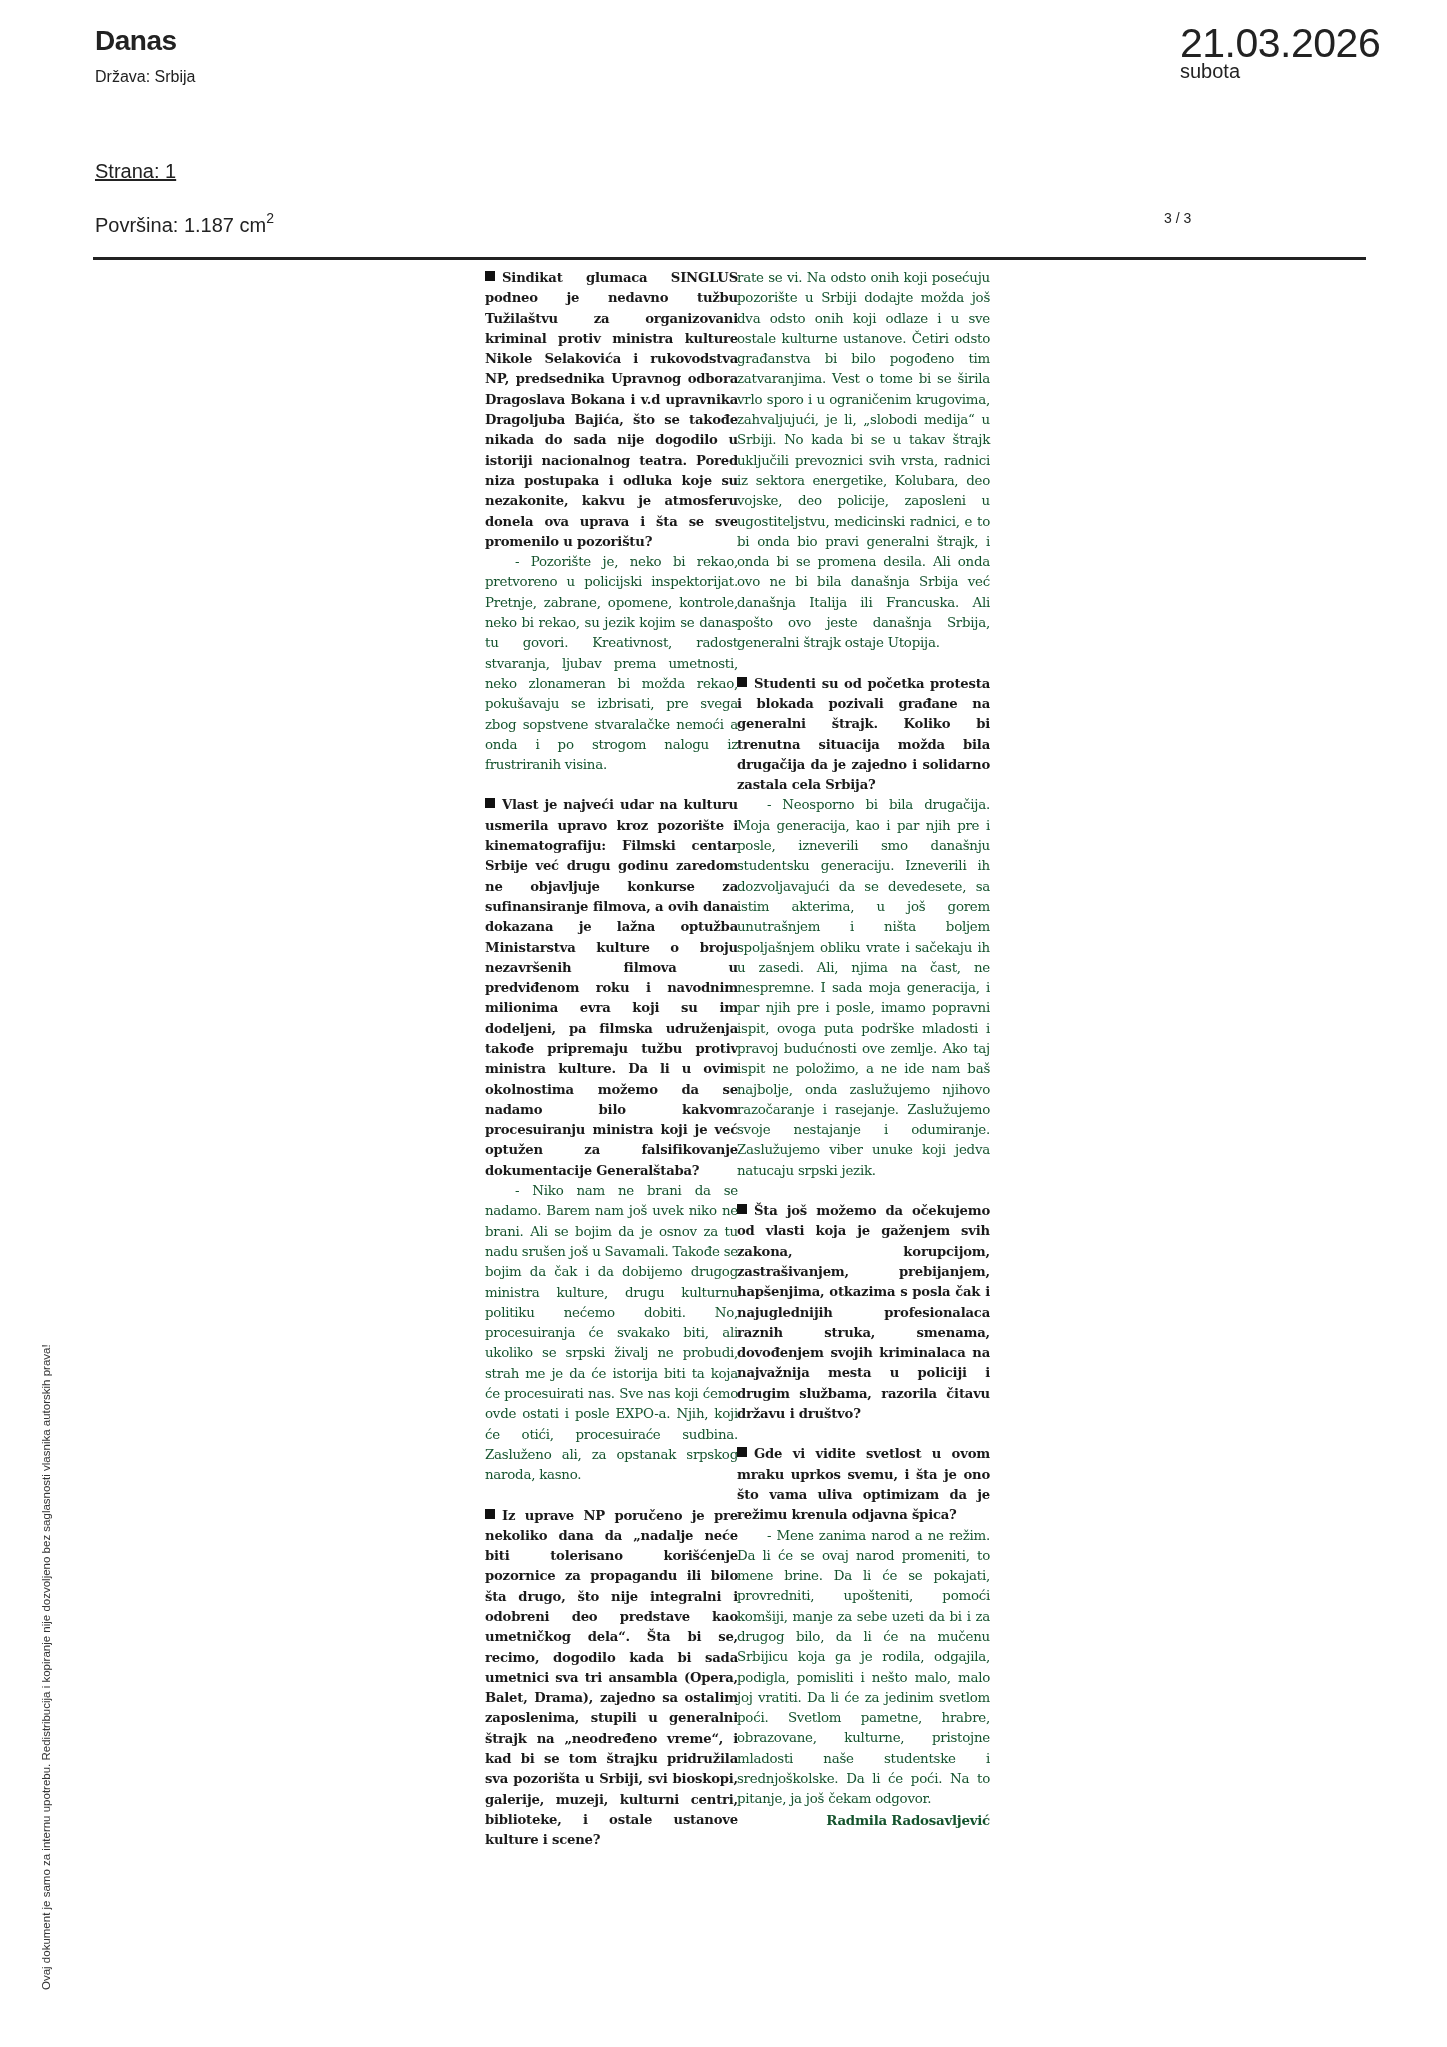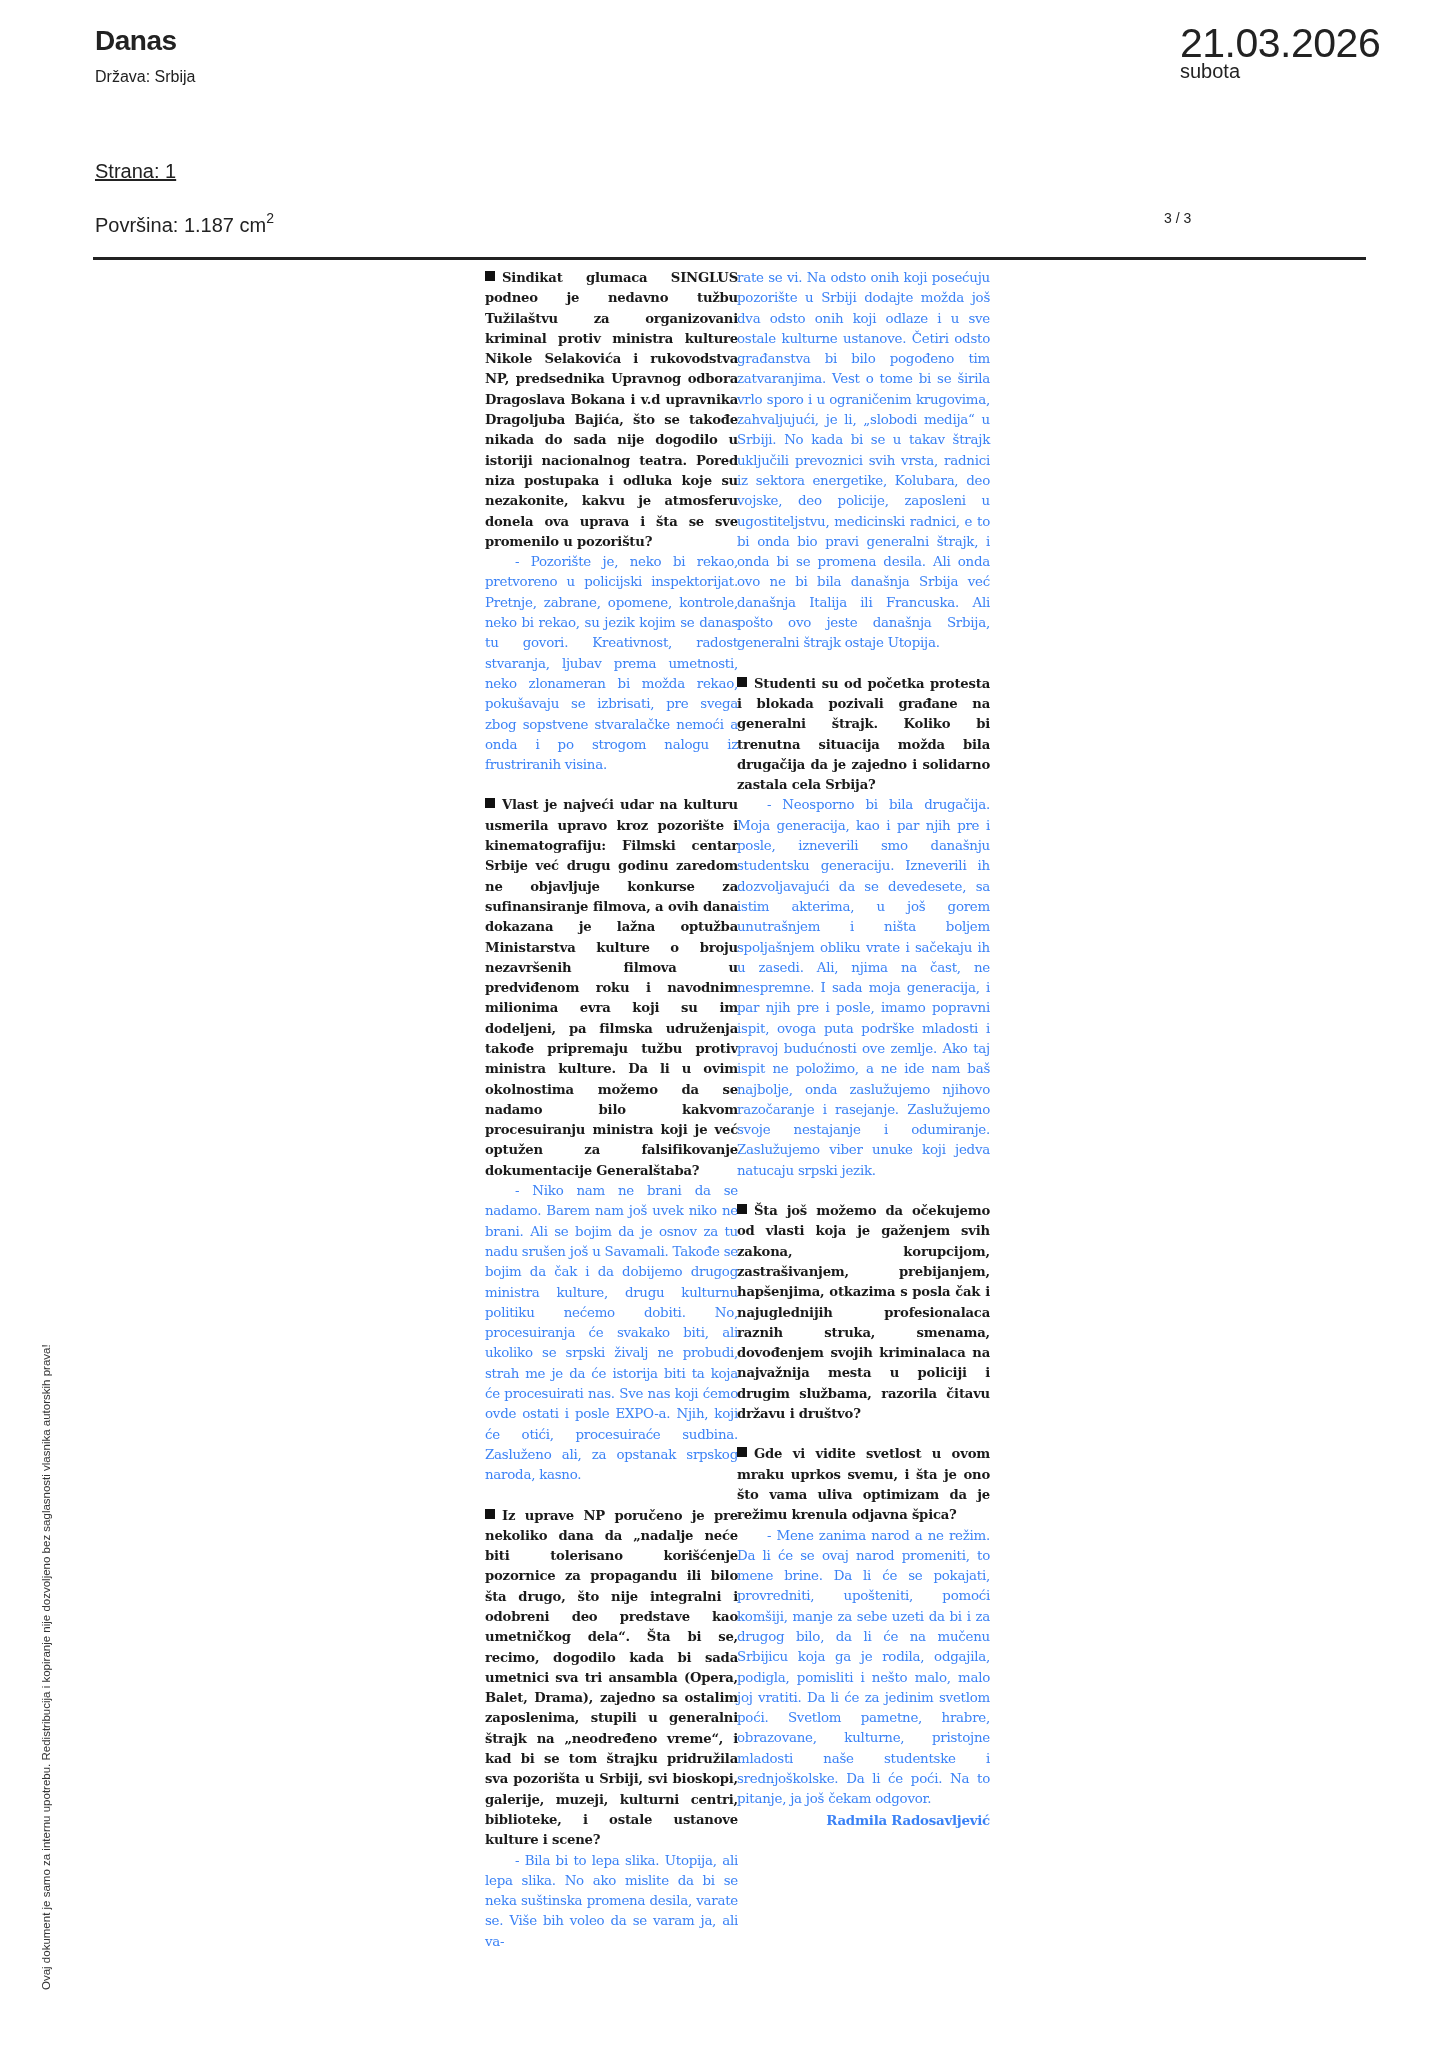--- a/index.html
+++ b/index.html
@@ -21,21 +21,21 @@
   .col {
     position: absolute; top: 268px; width: 253px;
     font-family: "DejaVu Serif", "Liberation Serif", serif; font-size: 13.4px; line-height: 20.3px;
     text-align: justify; hyphens: manual;
   }
   #col1 { left: 485px; }
   #col2 { left: 737px; }
   .col p { margin: 0; }
   .q { font-weight: bold; font-size: 13.2px; letter-spacing: -0.2px; }
   .q .sq { display: inline-block; width: 10px; height: 10px; background: #111; margin-right: 7px; vertical-align: 1px; }
-  .a { text-indent: 30px; color: #3b82f6; letter-spacing: -0.25px; }
+  .a { text-indent: 30px; color: #14532d; letter-spacing: -0.25px; }
   .gap { height: 20px; }
   .sig { font-weight: bold; float: right; }
 </style>
 </head>
 <body>
 
 <div class="hdr" id="pub">Danas</div>
 <div class="hdr" id="country">Država: Srbija</div>
 <div class="hdr" id="page">Strana: 1</div>
 <div class="hdr" id="area"><span>Površina: 1.187 cm</span><sup>2</sup></div>
@@ -47,21 +47,20 @@
 <div id="watermark">Ovaj dokument je samo za internu upotrebu. Redistribucija i kopiranje nije dozvoljeno bez saglasnosti vlasnika autorskih prava!</div>
 
 <div class="col" id="col1">
   <p class="q"><span class="sq"></span><span>Sindikat glumaca SINGLUS podneo je nedavno tužbu Tužilaštvu za organizovani kriminal protiv ministra kulture Nikole Selakovića i rukovodstva NP, predsednika Upravnog odbora Dragoslava Bokana i v.d upravnika Dragoljuba Bajića, što se takođe nikada do sada nije dogodilo u istoriji nacionalnog teatra. Pored niza postupaka i odluka koje su nezakonite, kakvu je atmosferu donela ova uprava i šta se sve promenilo u pozorištu?</span></p>
   <p class="a">- Pozorište je, neko bi rekao, pretvoreno u policijski inspektorijat. Pretnje, zabrane, opomene, kontrole, neko bi rekao, su jezik kojim se danas tu govori. Kreativnost, radost stvaranja, ljubav prema umetnosti, neko zlonameran bi možda rekao, pokušavaju se izbrisati, pre svega zbog sopstvene stvaralačke nemoći a onda i po strogom nalogu iz frustriranih visina.</p>
   <div class="gap"></div>
   <p class="q"><span class="sq"></span><span>Vlast je najveći udar na kulturu usmerila upravo kroz pozorište i kinematografiju: Filmski centar Srbije već drugu godinu zaredom ne objavljuje konkurse za sufinansiranje filmova, a ovih dana dokazana je lažna optužba Ministarstva kulture o broju nezavršenih filmova u predviđenom roku i navodnim milionima evra koji su im dodeljeni, pa filmska udruženja takođe pripremaju tužbu protiv ministra kulture. Da li u ovim okolnostima možemo da se nadamo bilo kakvom procesuiranju ministra koji je već optužen za falsifikovanje dokumentacije Generalštaba?</span></p>
   <p class="a">- Niko nam ne brani da se nadamo. Barem nam još uvek niko ne brani. Ali se bojim da je osnov za tu nadu srušen još u Savamali. Takođe se bojim da čak i da dobijemo drugog ministra kulture, drugu kulturnu politiku nećemo dobiti. No, procesuiranja će svakako biti, ali ukoliko se srpski živalj ne probudi, strah me je da će istorija biti ta koja će procesuirati nas. Sve nas koji ćemo ovde ostati i posle EXPO-a. Njih, koji će otići, procesuiraće sudbina. Zasluženo ali, za opstanak srpskog naroda, kasno.</p>
   <div class="gap"></div>
   <p class="q"><span class="sq"></span><span>Iz uprave NP poručeno je pre nekoliko dana da „nadalje neće biti tolerisano korišćenje pozornice za propagandu ili bilo šta drugo, što nije integralni i odobreni deo predstave kao umetničkog dela“. Šta bi se, recimo, dogodilo kada bi sada umetnici sva tri ansambla (Opera, Balet, Drama), zajedno sa ostalim zaposlenima, stupili u generalni štrajk na „neodređeno vreme“, i kad bi se tom štrajku pridružila sva pozorišta u Srbiji, svi bioskopi, galerije, muzeji, kulturni centri, biblioteke, i ostale ustanove kulture i scene?</span></p>
-  <p class="a">- Bila bi to lepa slika. Utopija, ali lepa slika. No ako mislite da bi se neka suštinska promena desila, varate se. Više bih voleo da se varam ja, ali va-</p>
 </div>
 
 <div class="col" id="col2">
   <p class="a" style="text-indent:0">rate se vi. Na odsto onih koji posećuju pozorište u Srbiji dodajte možda još dva odsto onih koji odlaze i u sve ostale kulturne ustanove. Četiri odsto građanstva bi bilo pogođeno tim zatvaranjima. Vest o tome bi se širila vrlo sporo i u ograničenim krugovima, zahvaljujući, je li, „slobodi medija“ u Srbiji. No kada bi se u takav štrajk uključili prevoznici svih vrsta, radnici iz sektora energetike, Kolubara, deo vojske, deo policije, zaposleni u ugostiteljstvu, medicinski radnici, e to bi onda bio pravi generalni štrajk, i onda bi se promena desila. Ali onda ovo ne bi bila današnja Srbija već današnja Italija ili Francuska. Ali pošto ovo jeste današnja Srbija, generalni štrajk ostaje Utopija.</p>
   <div class="gap"></div>
   <p class="q"><span class="sq"></span><span>Studenti su od početka protesta i blokada pozivali građane na generalni štrajk. Koliko bi trenutna situacija možda bila drugačija da je zajedno i solidarno zastala cela Srbija?</span></p>
   <p class="a">- Neosporno bi bila drugačija. Moja generacija, kao i par njih pre i posle, izneverili smo današnju studentsku generaciju. Izneverili ih dozvoljavajući da se devedesete, sa istim akterima, u još gorem unutrašnjem i ništa boljem spoljašnjem obliku vrate i sačekaju ih u zasedi. Ali, njima na čast, ne nespremne. I sada moja generacija, i par njih pre i posle, imamo popravni ispit, ovoga puta podrške mladosti i pravoj budućnosti ove zemlje. Ako taj ispit ne položimo, a ne ide nam baš najbolje, onda zaslužujemo njihovo razočaranje i rasejanje. Zaslužujemo svoje nestajanje i odumiranje. Zaslužujemo viber unuke koji jedva natucaju srpski jezik.</p>
   <div class="gap"></div>
   <p class="q"><span class="sq"></span><span>Šta još možemo da očekujemo od vlasti koja je gaženjem svih zakona, korupcijom, zastrašivanjem, prebijanjem, hapšenjima, otkazima s posla čak i najuglednijih profesionalaca raznih struka, smenama, dovođenjem svojih kriminalaca na najvažnija mesta u policiji i drugim službama, razorila čitavu državu i društvo?</span></p>
   <div class="gap"></div>

